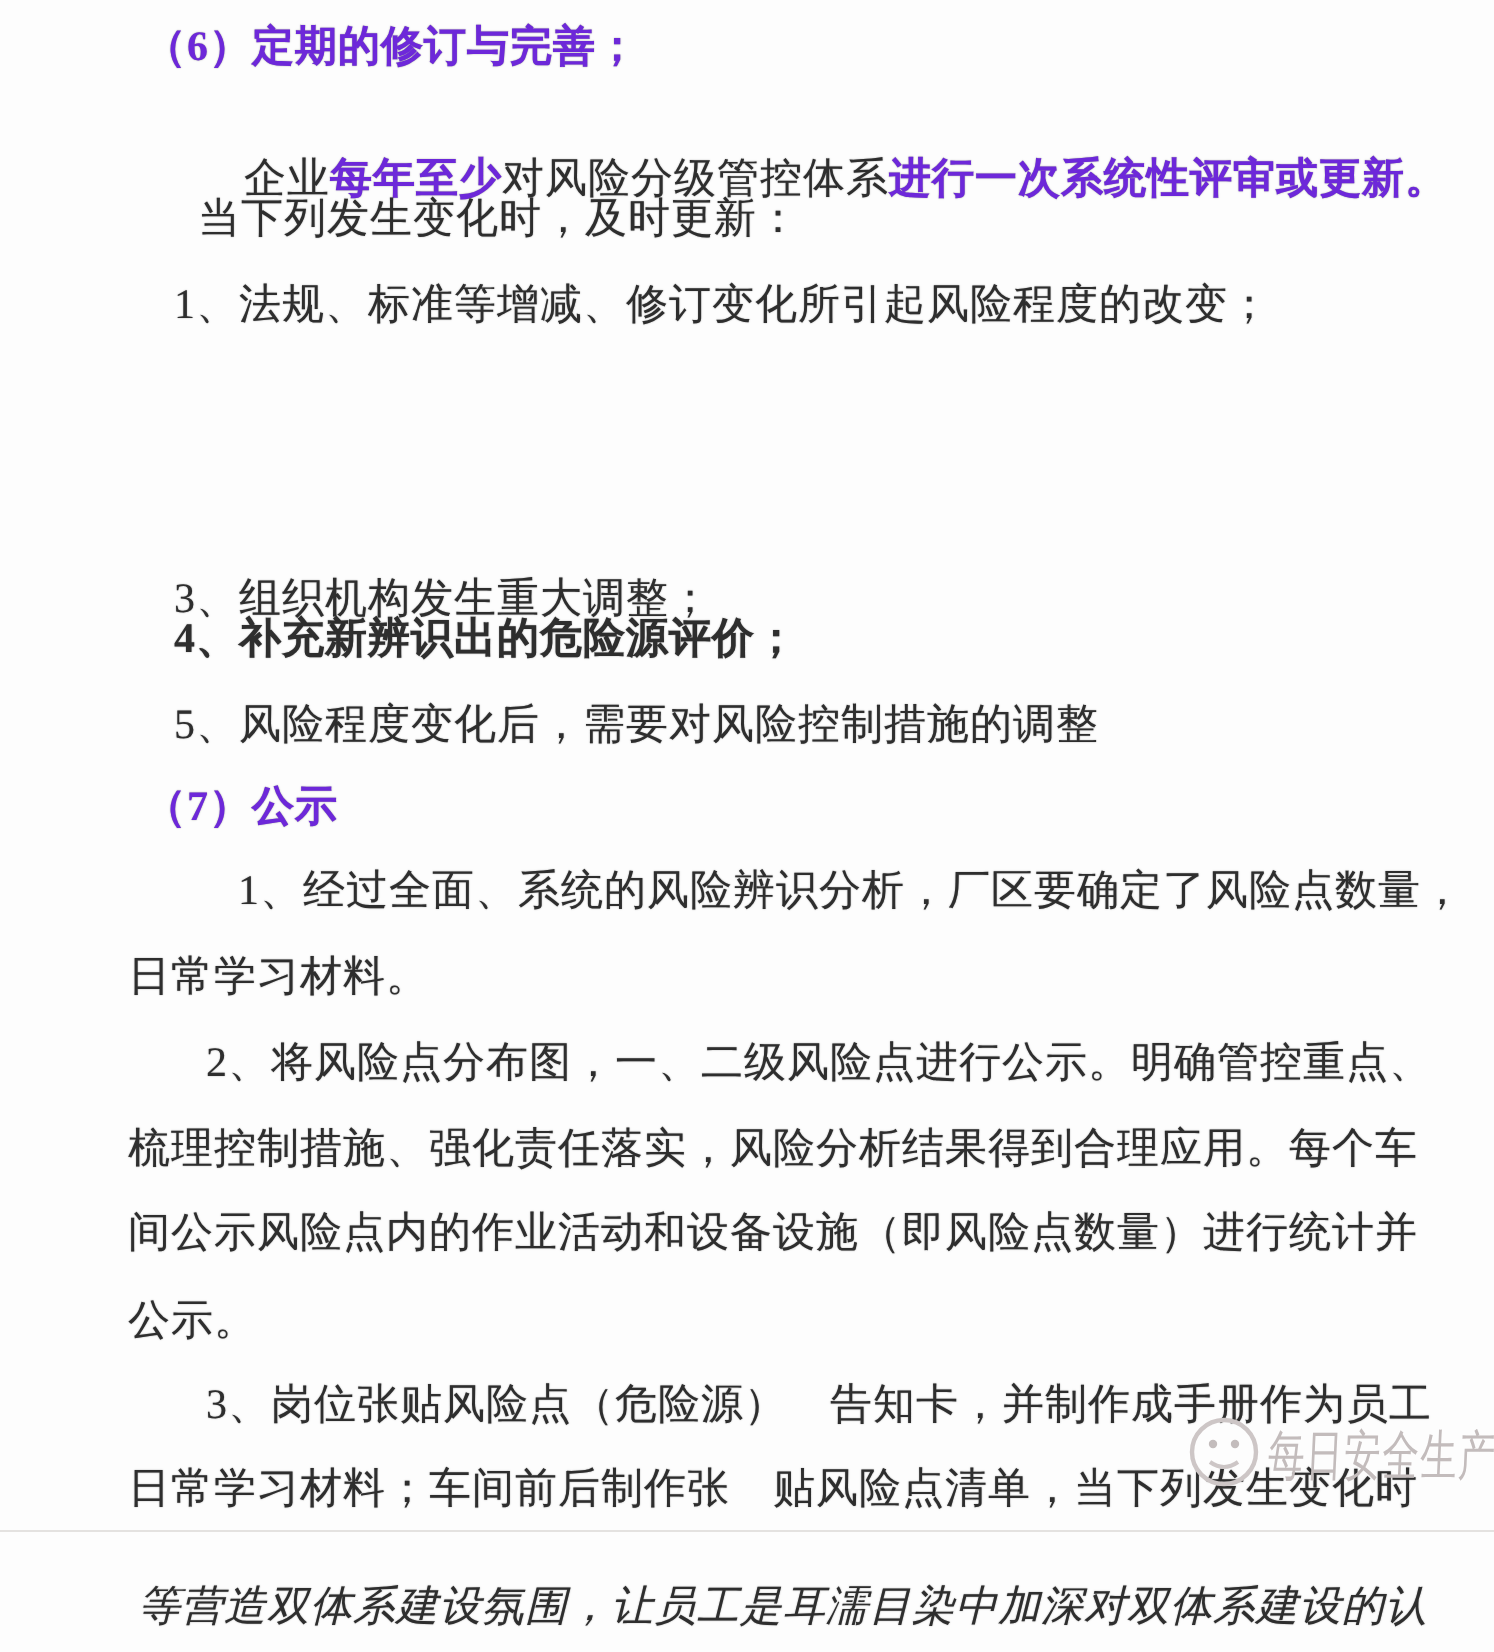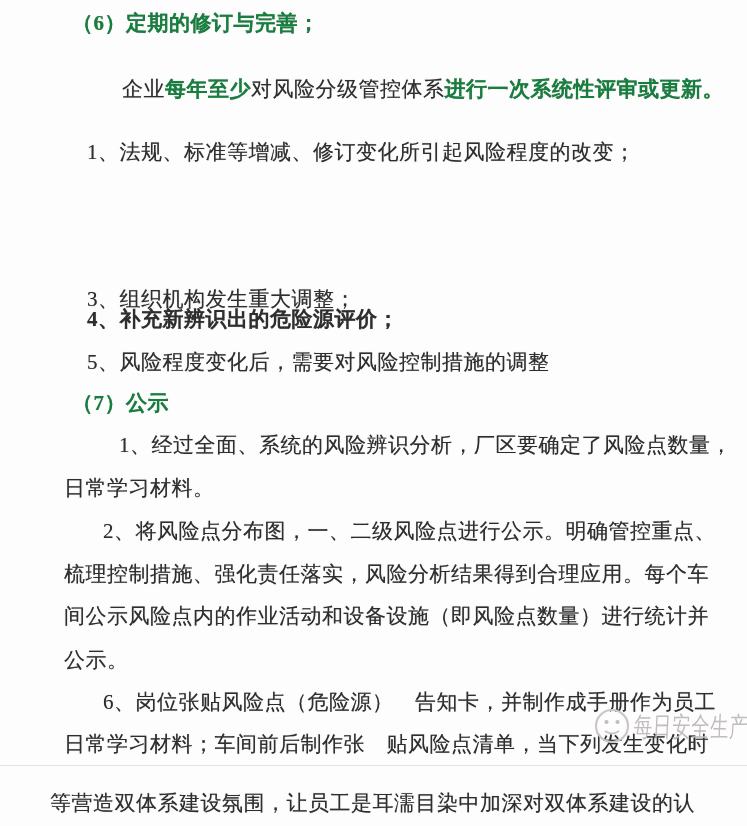--- a/index.html
+++ b/index.html
@@ -17,21 +17,21 @@
     overflow:hidden;
   }
   .l{
     position:absolute;
     font-size:21px;
     line-height:23px;
     white-space:pre;
     letter-spacing:0.5px;
     text-shadow:0 0 0.7px rgba(46,46,46,0.55);
   }
-  .bold{font-weight:700;color:#15803d;}
+  .bold{font-weight:700;color:#6d28d9;}
   .seg{font-weight:400;}
   .seg.bold{font-weight:700;}
   .divider{
     position:absolute;
     left:0;top:765px;
     width:747px;height:1px;
     background:#e4e2e0;
   }
   .watermark{
     position:absolute;
@@ -55,20 +55,21 @@
 <body>
 
 <div class="page">
 
   <div class="l bold" style="left:72px;top:12px;">（6）定期的修订与完善；</div>
 
   <div class="l" style="left:99px;top:55px;">
     <span class="seg">企业</span><span class="seg bold">每年至少</span><span class="seg">对风险分级管控体系</span><span class="seg bold">进行一次系统性评审或更新。</span>
   </div>
 
+  <div class="l" style="left:99px;top:98px;">当下列发生变化时，及时更新：</div>
 
   <div class="l" style="left:87px;top:141px;">1、法规、标准等增减、修订变化所引起风险程度的改变；</div>
 
 
 
   <div class="l" style="left:87px;top:264px;margin-top:24px;">3、组织机构发生重大调整；</div>
 
   <div class="l" style="left:87px;top:308px;font-weight:bold;">4、补充新辨识出的危险源评价；</div>
 
   <div class="l" style="left:87px;top:351px;">5、风险程度变化后，需要对风险控制措施的调整</div>
@@ -80,33 +81,33 @@
   <div class="l" style="left:64px;top:477px;">日常学习材料。</div>
 
   <div class="l" style="left:103px;top:520px;">2、将风险点分布图，一、二级风险点进行公示。明确管控重点、</div>
 
   <div class="l" style="left:64px;top:563px;">梳理控制措施、强化责任落实，风险分析结果得到合理应用。每个车</div>
 
   <div class="l" style="left:64px;top:605px;">间公示风险点内的作业活动和设备设施（即风险点数量）进行统计并</div>
 
   <div class="l" style="left:64px;top:649px;">公示。</div>
 
-  <div class="l" style="left:103px;top:691px;">6、岗位张贴风险点（危险源）　告知卡，并制作成手册作为员工</div>
+  <div class="l" style="left:103px;top:691px;">3、岗位张贴风险点（危险源）　告知卡，并制作成手册作为员工</div>
 
   <div class="l" style="left:64px;top:733px;">日常学习材料；车间前后制作张　贴风险点清单，当下列发生变化时</div>
 
   <div class="watermark">
     <span class="wm-logo">
       <svg width="38" height="40" viewBox="0 0 38 40">
         <circle cx="19" cy="21" r="16" fill="none" stroke="#cdc6c6" stroke-width="2.2"></circle>
         <circle cx="13.5" cy="17" r="2.1" fill="#c3bcbc"></circle>
         <circle cx="24.5" cy="17" r="2.1" fill="#c3bcbc"></circle>
         <path d="M12 26 q7 5 14 0" fill="none" stroke="#cdc6c6" stroke-width="2"></path>
       </svg>
     </span>
     <span class="wm-text">每日安全生产</span>
   </div>
 
   <div class="divider"></div>
 
-  <div class="l" style="left:50px;top:792px;">等营造双体系建设氛围，让员工是耳濡目染中加深对双体系建设的认</div>
+  <div class="l" style="left:69px;top:792px;font-style:italic;">等营造双体系建设氛围，让员工是耳濡目染中加深对双体系建设的认</div>
 
 </div>
 
 </body></html>

